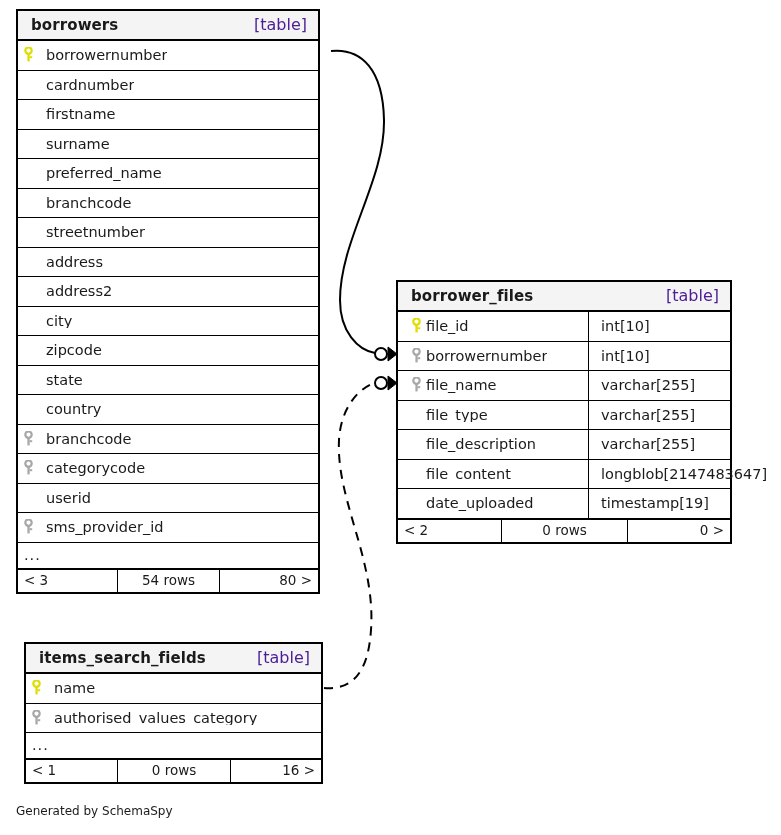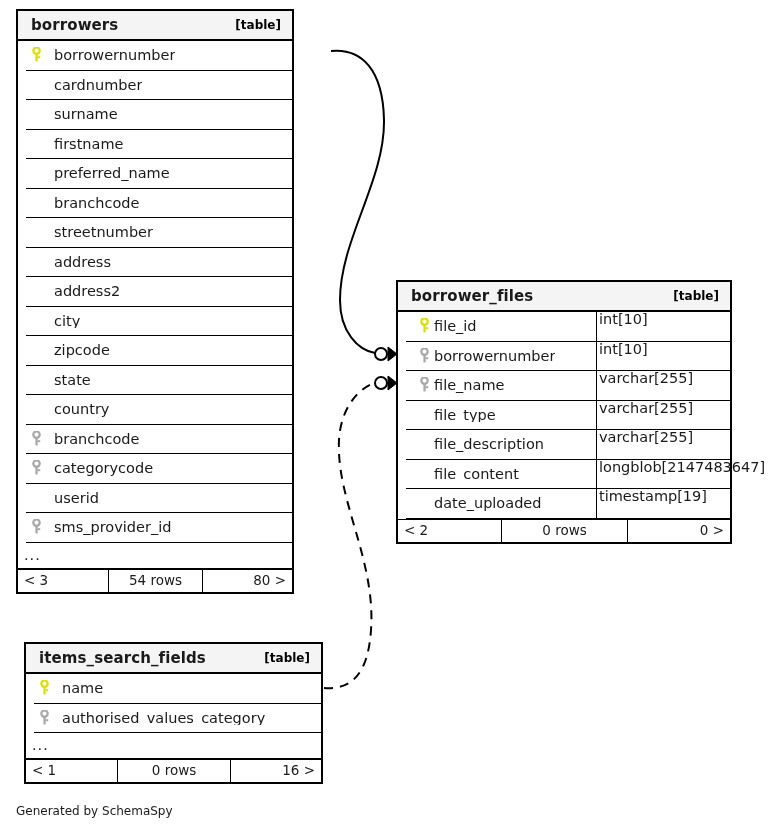--- a/index.html
+++ b/index.html
@@ -57,50 +57,48 @@
     padding: 0 11px 0 13px;
     height: 30px;
   }
   .table-name {
     font-weight: bold;
     font-size: 15px;
     letter-spacing: 0.1px;
     white-space: nowrap;
   }
   .table-tag {
-    font-size: 12px;
-    color: #000000;
+    font-size: 16px;
+    color: #4c1d95;
     white-space: nowrap;
-    font-weight: bold;
   }
 
   .col-row {
     box-sizing: border-box;
     display: flex;
     align-items: stretch;
     border-bottom: 1.5px solid #000000;
     height: 29.5px;
-    margin-left: 8px;
   }
   .col-row:last-of-type { border-bottom: none; }
 
   .col-name-cell {
     box-sizing: border-box;
     display: flex;
     align-items: center;
     flex: 1 1 auto;
     padding-left: 8px;
     min-width: 0;
   }
   .col-type-cell {
     box-sizing: border-box;
     display: flex;
-    align-items: flex-start;
+    align-items: center;
     border-left: 1.5px solid #000000;
-    padding-left: 2px;
+    padding-left: 12px;
     white-space: nowrap;
   }
 
   .key-slot {
     width: 20px;
     min-width: 20px;
     display: flex;
     align-items: center;
     justify-content: center;
   }
@@ -139,21 +137,21 @@
   }
   .footer-cell:first-child { border-left: none; }
   .footer-prev { justify-content: flex-start; padding-left: 6px; }
   .footer-rows { justify-content: center; text-align: right; }
   .footer-next { justify-content: flex-end; padding-right: 6px; }
 
   
   #node-borrowers {
     left: 16px;
     top: 9px;
-    width: 278px;
+    width: 304px;
   }
   #node-borrower-files {
     left: 396px;
     top: 280px;
     width: 336px;
   }
   #node-items-search-fields {
     left: 24px;
     top: 642px;
     width: 299px;
@@ -232,27 +230,27 @@
     </div>
     <div class="col-row">
       <span class="key-slot"></span>
       <span class="col-name-cell">
           <span class="col-label">cardnumber</span>
         </span>
     </div>
     <div class="col-row">
       <span class="key-slot"></span>
       <span class="col-name-cell">
+          <span class="col-label">firstname</span>
+        </span>
+    </div>
+    <div class="col-row">
+      <span class="key-slot"></span>
+      <span class="col-name-cell">
           <span class="col-label">surname</span>
-        </span>
-    </div>
-    <div class="col-row">
-      <span class="key-slot"></span>
-      <span class="col-name-cell">
-          <span class="col-label">firstname</span>
         </span>
     </div>
     <div class="col-row">
       <span class="key-slot"></span>
       <span class="col-name-cell">
           <span class="col-label">preferred_name</span>
         </span>
     </div>
     <div class="col-row">
       <span class="key-slot"></span>

